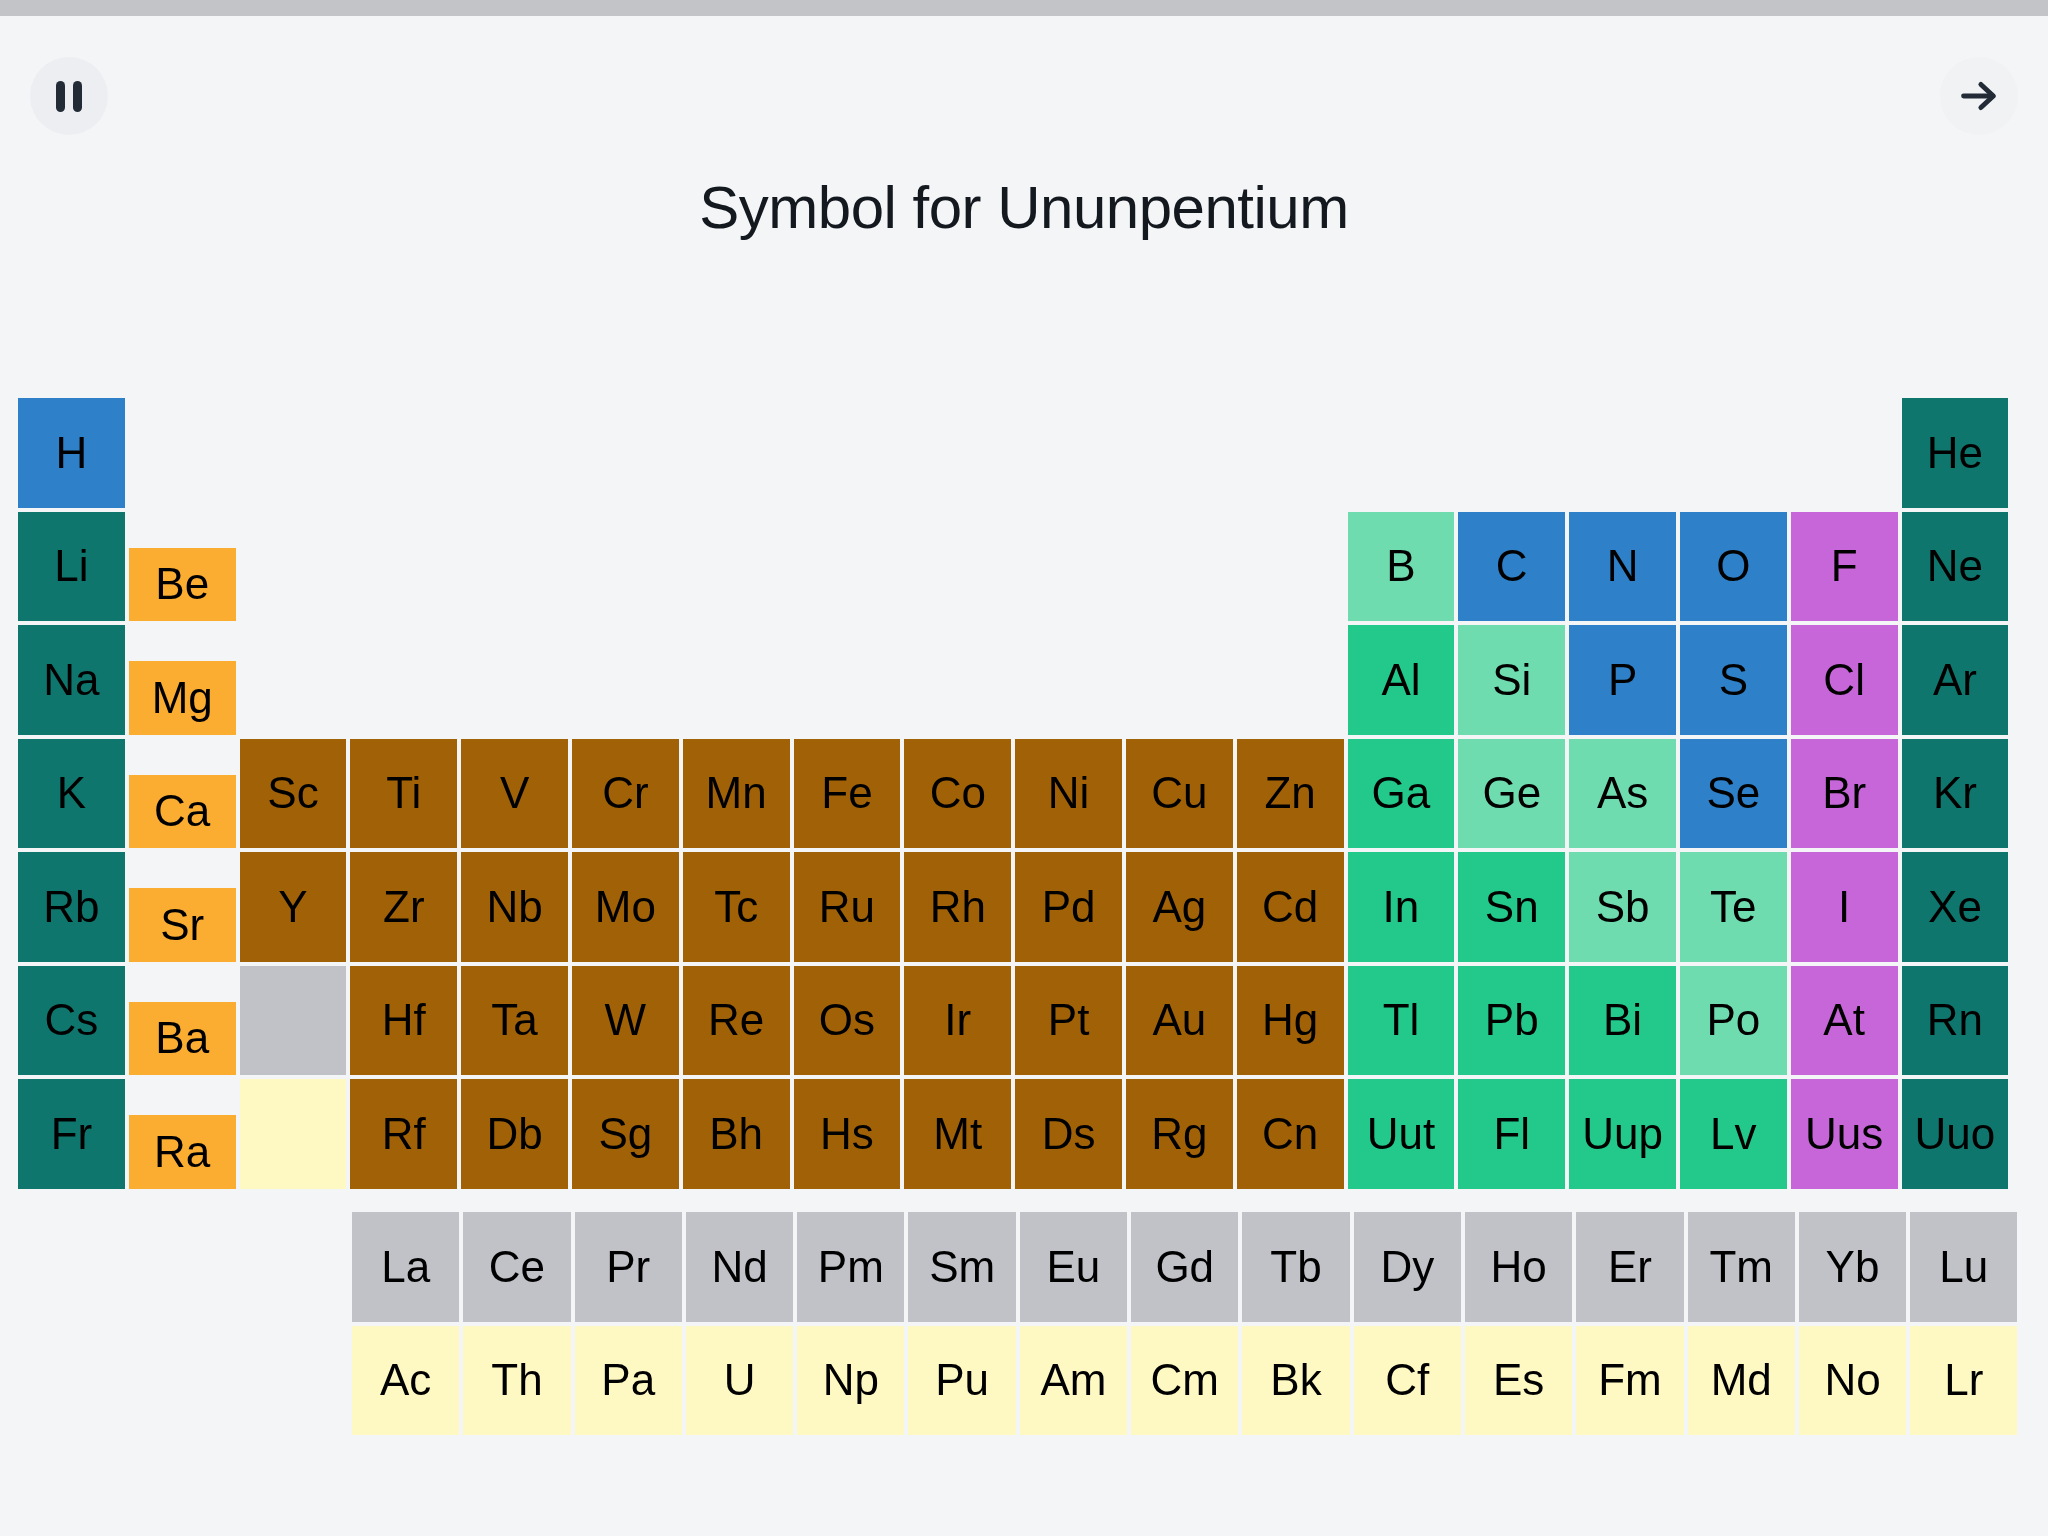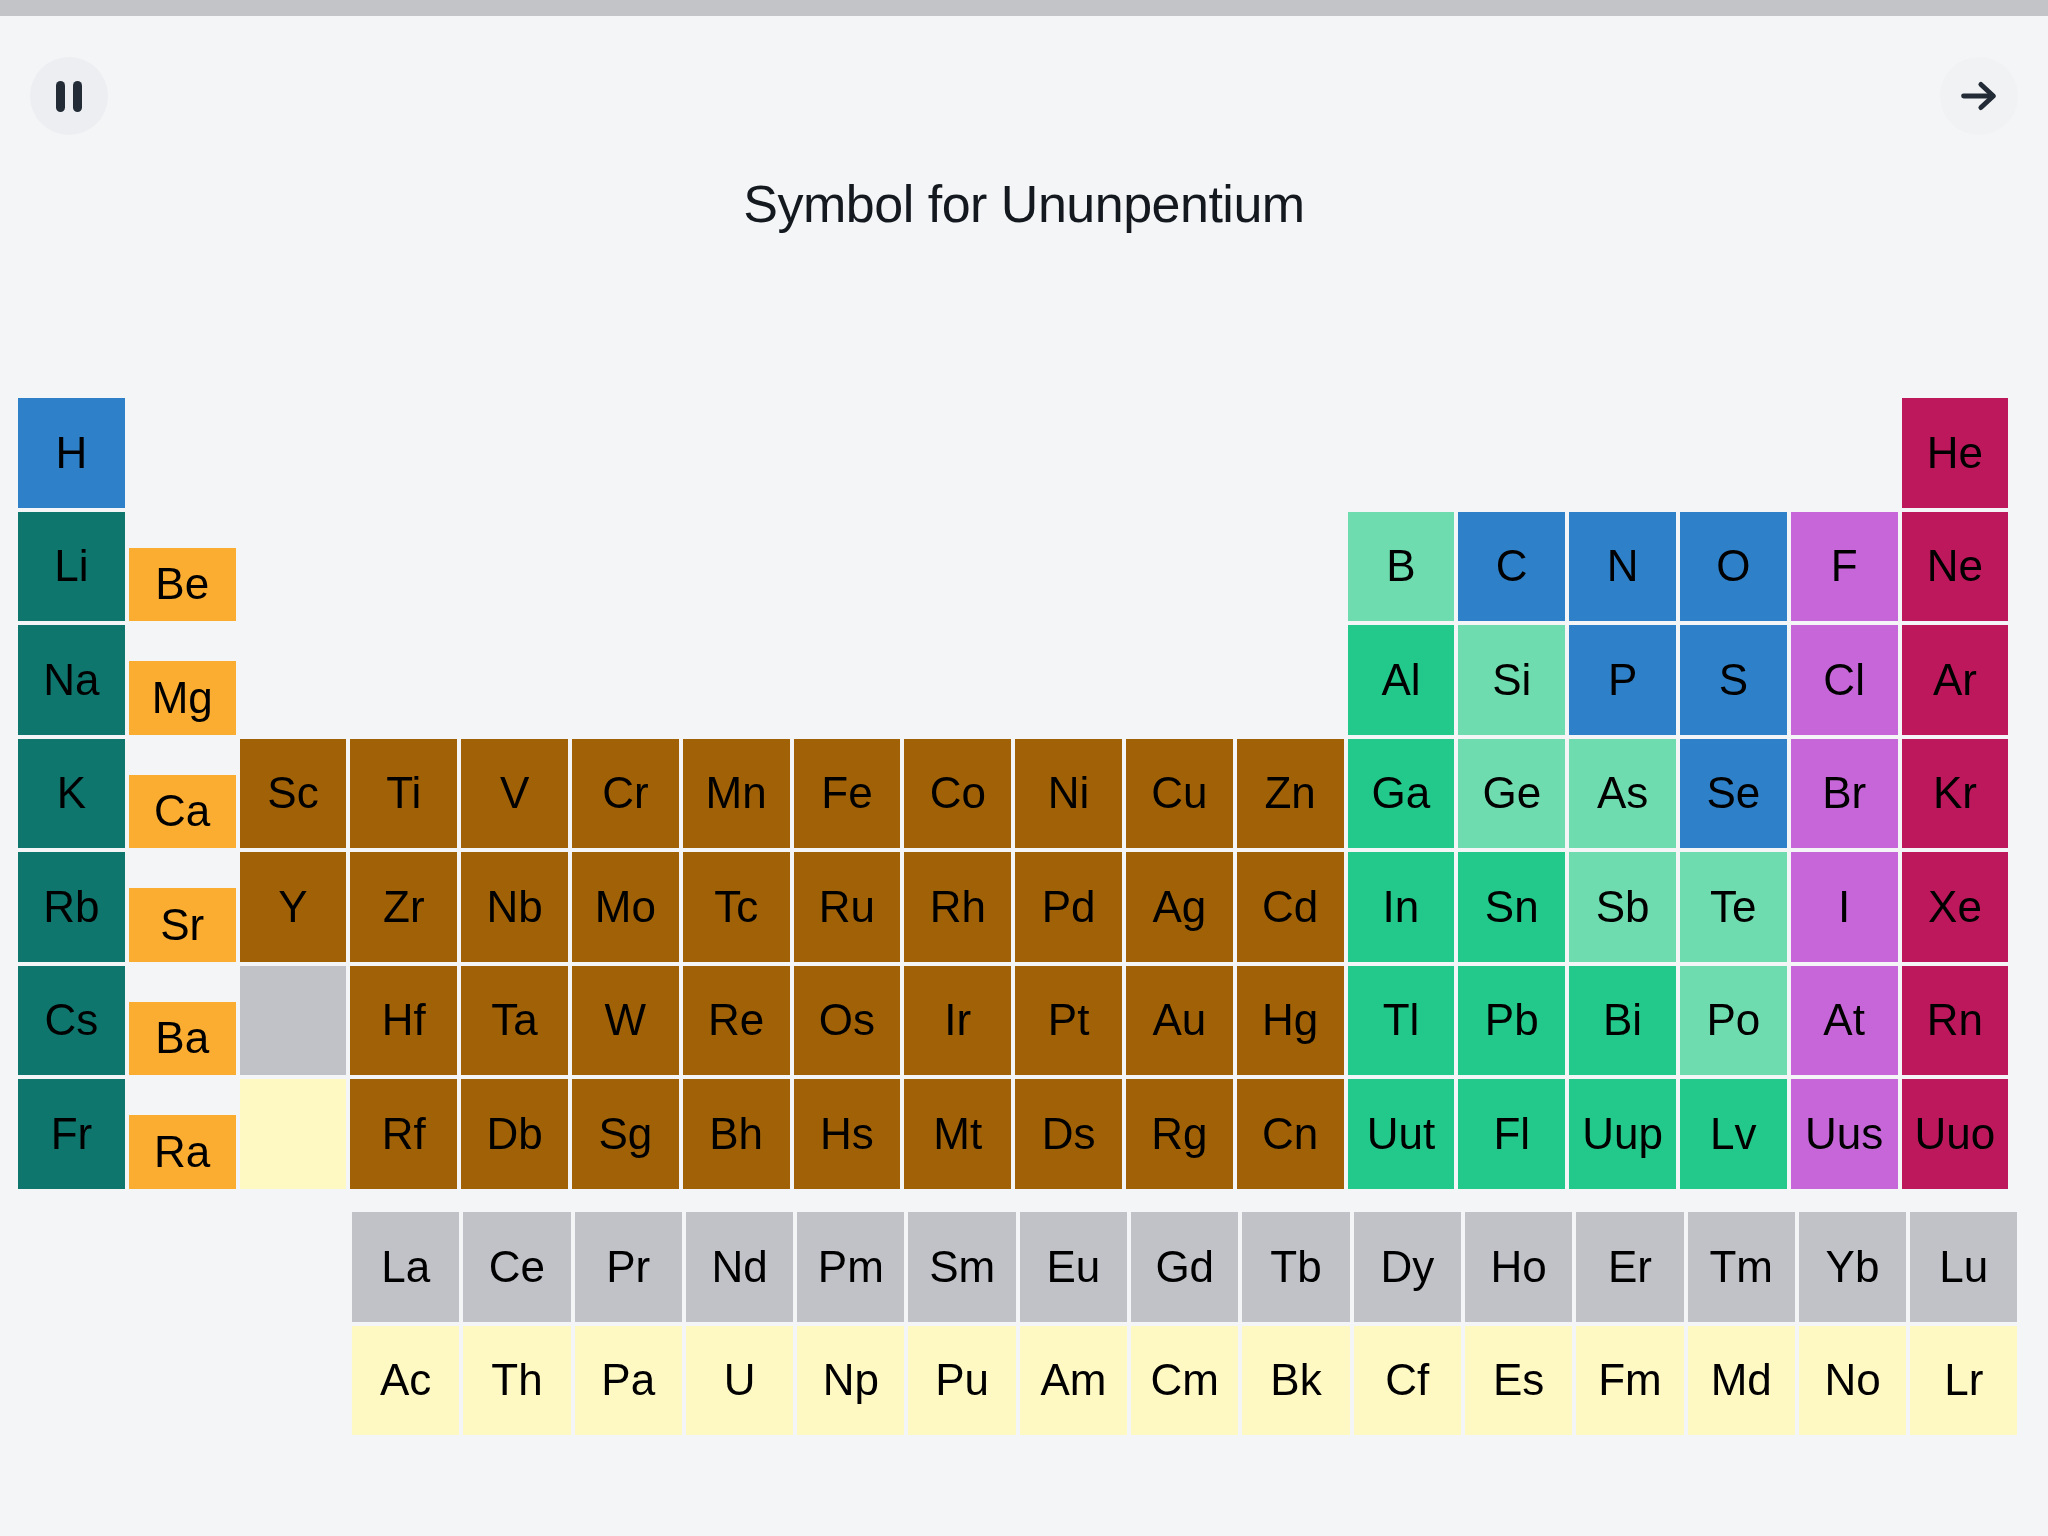--- a/index.html
+++ b/index.html
@@ -62,21 +62,21 @@
   }
   #next-button svg { display: block; }
 
   
   #page-title {
     position: absolute;
     top: 178px;
     left: 0;
     width: 2048px;
     text-align: center;
-    font-size: 52px;
+    font-size: 60px;
     font-weight: 400;
     line-height: 1.0;
     color: #14181f;
     letter-spacing: -0.5px;
   }
 
   
   #main-grid {
     position: absolute;
     left: 18px;
@@ -114,21 +114,21 @@
   }
 
   
   .c-alkali      { background: #0f766e; }
   .c-alkaline    { background: #fbad32; margin-top: 36px; }
   .c-transition  { background: #a16207; }
   .c-posttrans   { background: #22c98a; }
   .c-metalloid   { background: #6fdcaf; }
   .c-nonmetal    { background: #2e80c8; }
   .c-halogen     { background: #c666d9; }
-  .c-noble       { background: #be185d; }
+  .c-noble       { background: #0f766e; }
   .c-lanthanide  { background: #c0c2c8; }
   .c-actinide    { background: #fef9c3; }
 </style>
 </head>
 <body>
 
 <div id="status-bar"></div>
 
 <button id="pause-button">
   <span class="bar"></span>

